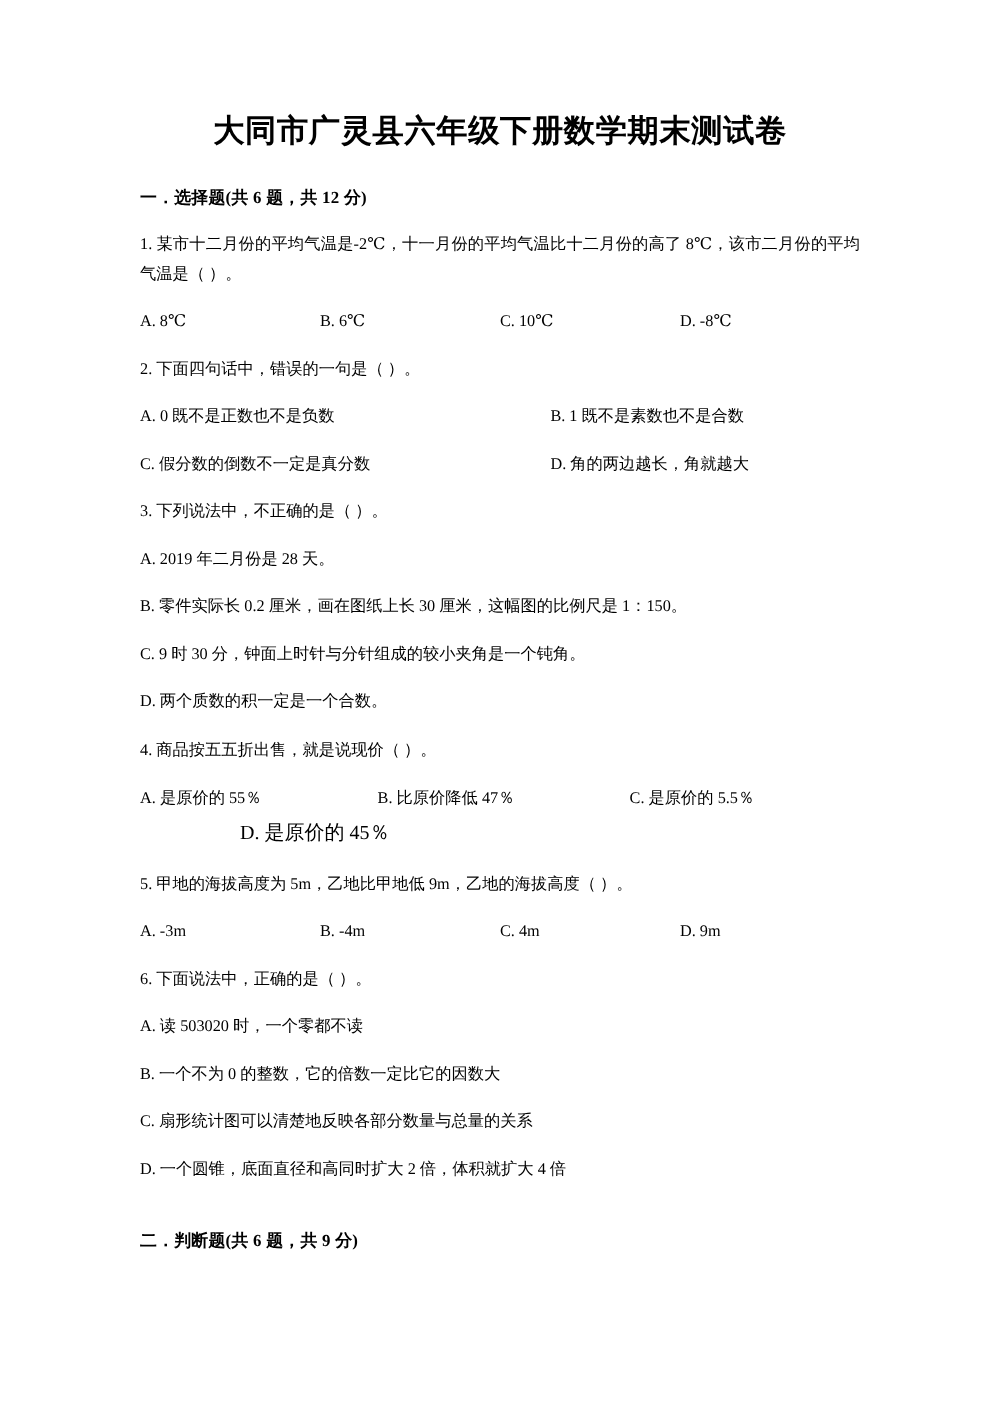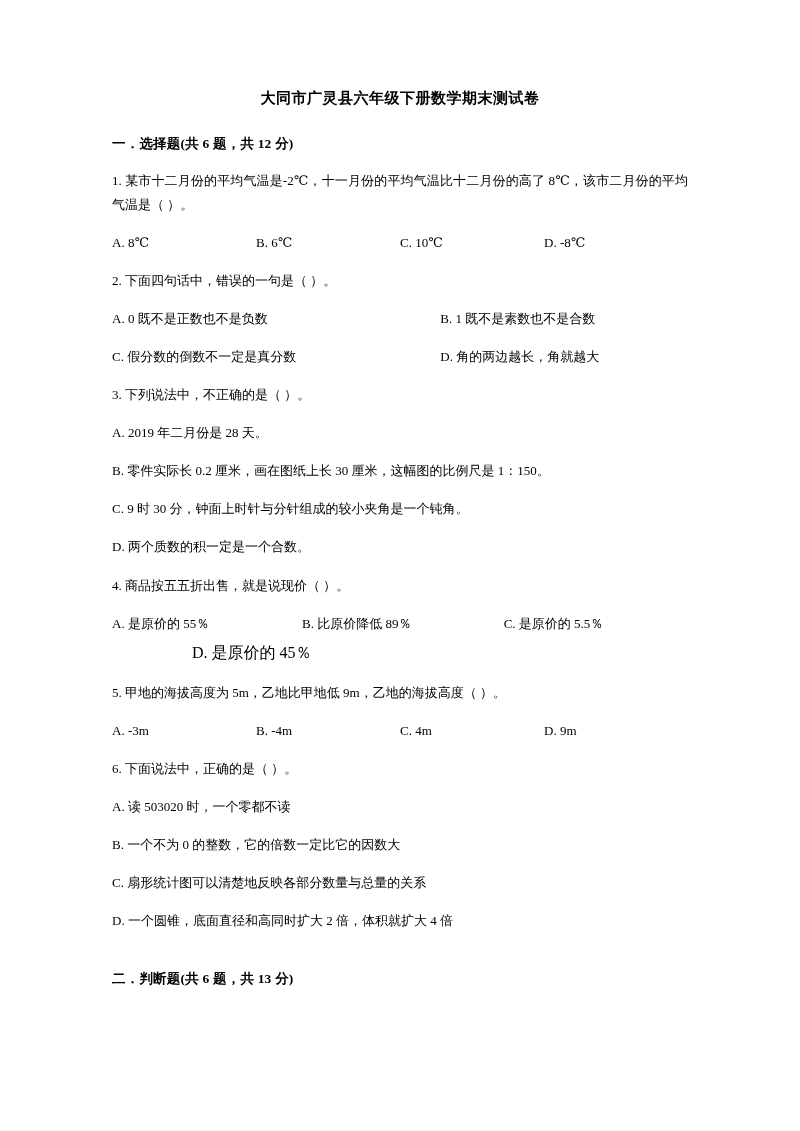--- a/index.html
+++ b/index.html
@@ -17,21 +17,21 @@
   }
   .page {
     width: 800px;
     height: 1131px;
     box-sizing: border-box;
     padding: 88px 112px 40px 112px;
     position: relative;
   }
   .doc-title {
     text-align: center;
-    font-size: 15px;
+    font-size: 25px;
     font-weight: bold;
     letter-spacing: 0.5px;
     margin: 0 0 26px 0;
     line-height: 1.4;
   }
   .section-head {
     font-size: 13.5px;
     font-weight: bold;
     margin: 18px 0 16px 0;
     letter-spacing: 0.2px;
@@ -105,36 +105,36 @@
 
   <p class="q">3. 下列说法中，不正确的是（          ）。</p>
   <p class="opt-line">A. 2019 年二月份是 28 天。</p>
   <p class="opt-line">B. 零件实际长 0.2 厘米，画在图纸上长 30 厘米，这幅图的比例尺是 1：150。</p>
   <p class="opt-line">C. 9 时 30 分，钟面上时针与分针组成的较小夹角是一个钝角。</p>
   <p class="opt-line">D. 两个质数的积一定是一个合数。</p>
 
   <p class="q">4. 商品按五五折出售，就是说现价（          ）。</p>
   <div class="opts-row cols3">
     <span>A. 是原价的 55％</span>
-    <span>B. 比原价降低 89％</span>
+    <span>B. 比原价降低 47％</span>
     <span>C. 是原价的 5.5％</span>
   </div>
   <p class="opt-centered">D. 是原价的 45％</p>
 
   <p class="q">5. 甲地的海拔高度为 5m，乙地比甲地低 9m，乙地的海拔高度（          ）。</p>
   <div class="opts-row cols4">
     <span>A. -3m</span>
     <span>B. -4m</span>
     <span>C. 4m</span>
     <span>D. 9m</span>
   </div>
 
   <p class="q">6. 下面说法中，正确的是（          ）。</p>
   <p class="opt-line">A. 读 503020 时，一个零都不读</p>
   <p class="opt-line">B. 一个不为 0 的整数，它的倍数一定比它的因数大</p>
   <p class="opt-line">C. 扇形统计图可以清楚地反映各部分数量与总量的关系</p>
   <p class="opt-line">D. 一个圆锥，底面直径和高同时扩大 2 倍，体积就扩大 4 倍</p>
 
   <div class="spacer-sm"></div>
 
-  <div class="section-head">二．判断题(共 6 题，共 13 分)</div>
+  <div class="section-head">二．判断题(共 6 题，共 9 分)</div>
 
 </div>
 
 </body></html>

